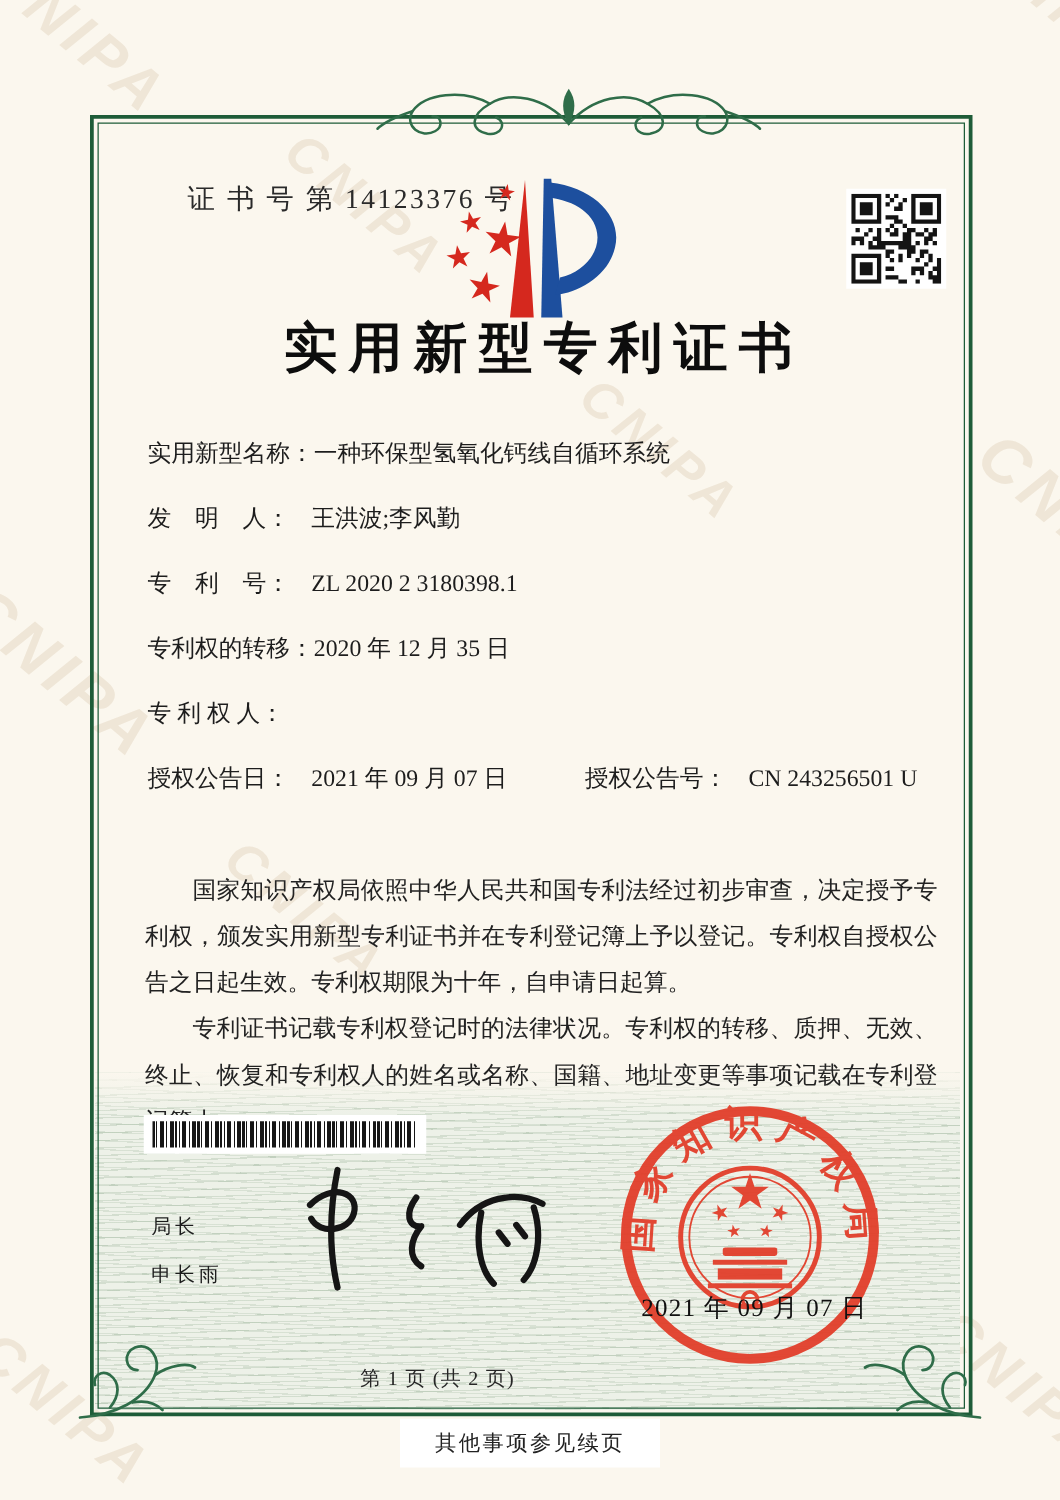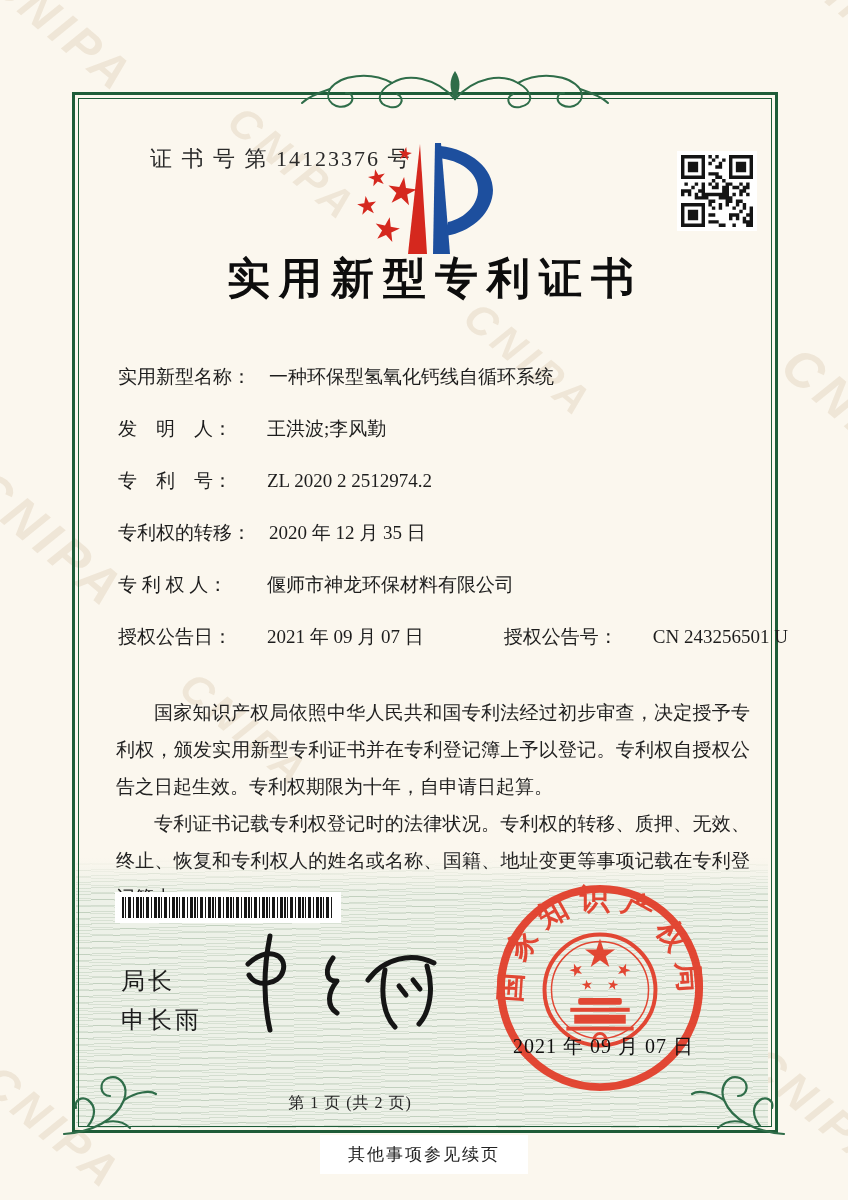--- a/index.html
+++ b/index.html
@@ -42,40 +42,40 @@
   
   .cert-no{position:absolute;left:118px;top:144px;z-index:3;font-size:22px;letter-spacing:2px;color:#2a2a2a;margin-left:32px;}
   .logo{position:absolute;left:356px;top:140px;z-index:3;}
   .qr{position:absolute;left:677px;top:151px;z-index:3;background:#fff;padding:4px;line-height:0;}
   .title{
     position:absolute;left:11px;top:250px;width:848px;text-align:center;z-index:3;
     font-size:43px;font-weight:700;letter-spacing:9px;color:#0d0d0d;
   }
   
   .fields{position:absolute;left:118px;top:350px;width:640px;z-index:3;font-size:19px;color:#1d1d1d;}
-  .field-row{height:52px;display:flex;align-items:center;line-height:27px;gap:18px;}
+  .field-row{height:52px;display:flex;align-items:flex-start;line-height:27px;}
   .f-label{display:inline-block;min-width:131px;white-space:pre;}
   .f-value{white-space:pre;}
   .grant2{margin-left:62px;}
   
   .body-text{
     position:absolute;left:116px;top:694px;width:634px;z-index:3;
     font-size:19px;line-height:37px;color:#222;text-align:justify;
   }
   .body-text p{margin:0;text-indent:2em;}
   
   .barcode-wrap{position:absolute;left:115px;top:892px;z-index:3;background:#fff;padding:5px 7px;line-height:0;}
   .barcode{
     width:212px;height:21px;display:inline-block;
     background:repeating-linear-gradient(90deg,
       #161616 0 2px,#fff 2px 3px,#161616 3px 4px,#fff 4px 6px,
       #161616 6px 9px,#fff 9px 11px,#161616 11px 12px,#fff 12px 14px,
       #161616 14px 17px,#fff 17px 18px);
   }
-  .signer{position:absolute;left:121px;top:962px;z-index:3;font-size:24px;line-height:39px;color:#1c1c1c;letter-spacing:3px;}
+  .signer{position:absolute;left:121px;top:962px;z-index:3;font-size:16px;line-height:39px;color:#1c1c1c;letter-spacing:3px;}
   .signature-svg{position:absolute;left:236px;top:924px;z-index:4;}
   .seal{position:absolute;left:491px;top:879px;z-index:3;opacity:.93;}
   .seal-date{position:absolute;left:513px;top:1033px;z-index:4;font-size:20px;letter-spacing:1px;color:#101010;white-space:pre;}
   .page-no{position:absolute;left:0;top:1093px;width:700px;text-align:center;z-index:3;font-size:16px;color:#262626;letter-spacing:1px;}
   .continuation{
     position:absolute;left:50%;top:1135px;transform:translateX(-50%);z-index:3;
     background:#ffffff;padding:8px 28px;font-size:17px;color:#222;letter-spacing:2px;white-space:nowrap;
   }
 </style>
 </head>
@@ -150,29 +150,28 @@
   <div class="field-row">
     <span class="f-label">实用新型名称：</span>
     <span class="f-value">一种环保型氢氧化钙线自循环系统</span>
   </div>
   <div class="field-row">
     <span class="f-label">发　明　人：</span>
     <span class="f-value">王洪波;李风勤</span>
   </div>
   <div class="field-row">
     <span class="f-label">专　利　号：</span>
-    <span class="f-value">ZL 2020 2 2512974.2</span>
+    <span class="f-value">ZL 2020 2 3180398.1</span>
   </div>
   <div class="field-row">
     <span class="f-label">专利权的转移：</span>
     <span class="f-value">2020 年 12 月 35 日</span>
   </div>
   <div class="field-row">
     <span class="f-label">专 利 权 人：</span>
-    <span class="f-value">偃师市神龙环保材料有限公司</span>
   </div>
   <div class="field-row">
     <span class="f-label">授权公告日：</span>
     <span class="f-value">2021 年 09 月 07 日</span>
     <span class="f-label grant2">授权公告号：</span>
     <span class="f-value">CN 243256501 U</span>
   </div>
 </div>
 
 <div class="body-text">

